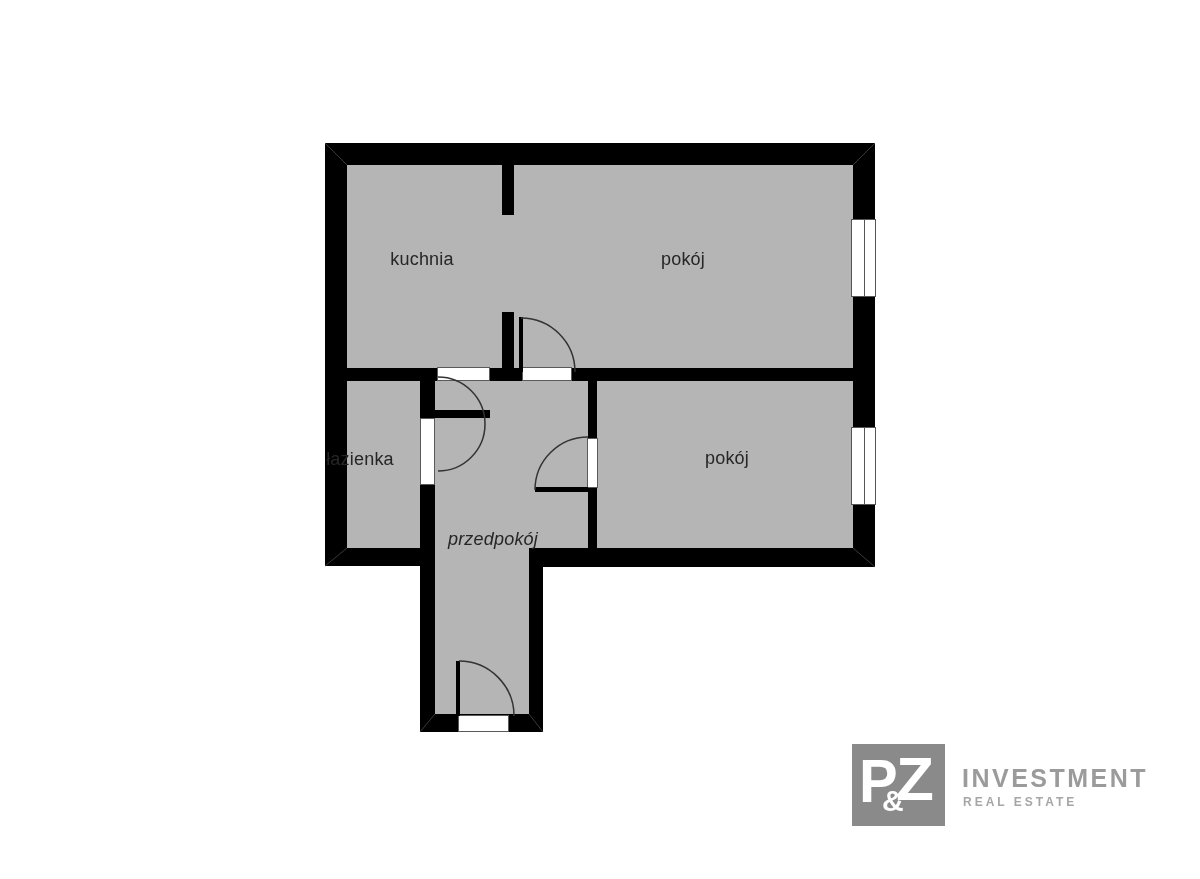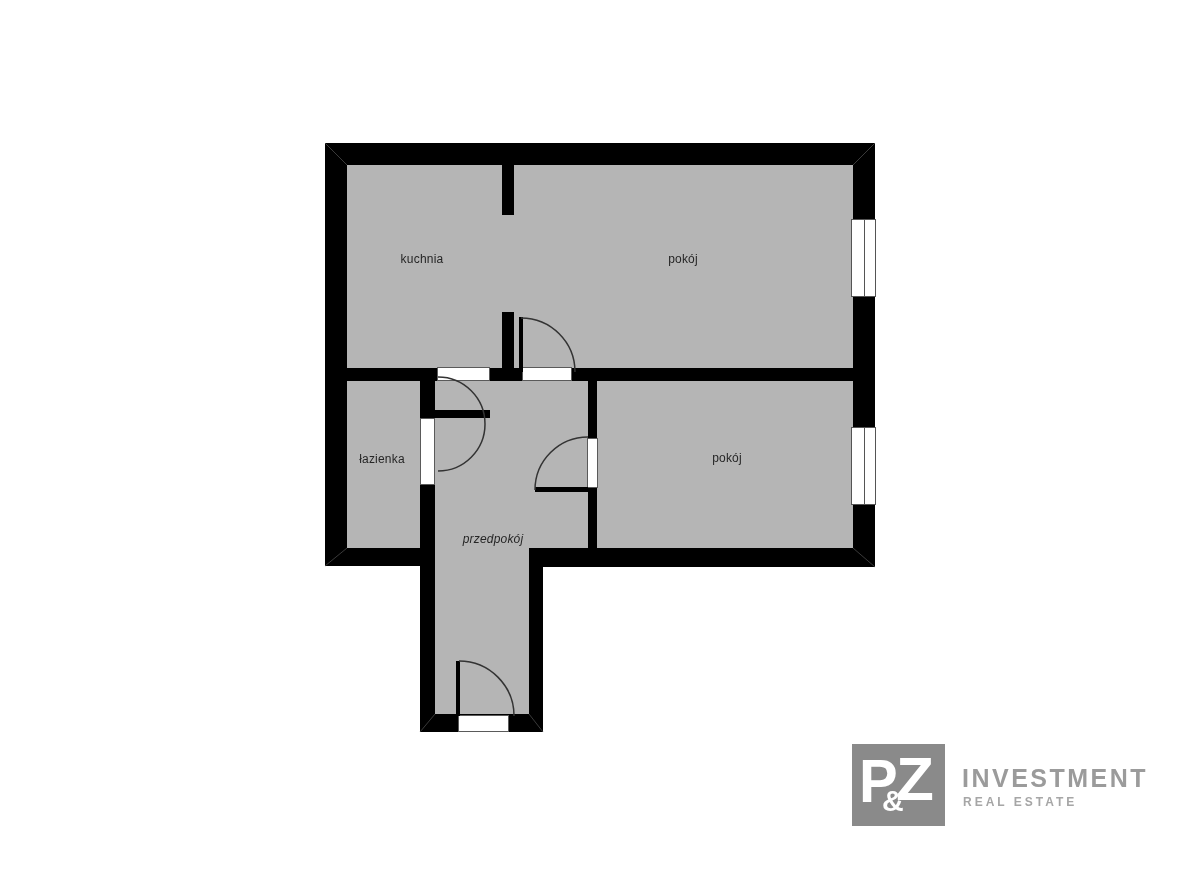--- a/index.html
+++ b/index.html
@@ -6,21 +6,21 @@
             font-family:"Liberation Sans","DejaVu Sans",sans-serif;}
   .stage{position:relative;width:1200px;height:879px;background:#fff;}
 
   
   .floor{position:absolute;background:#b5b5b5;}
   .wall{position:absolute;background:#000;}
   .threshold{position:absolute;background:#fff;border:1px solid #5a5a5a;box-sizing:border-box;}
   .window{position:absolute;background:#fff;border:1px solid #555;box-sizing:border-box;}
   .window::after{content:"";position:absolute;left:50%;top:0;bottom:0;border-left:1px solid #555;}
   .leaf{position:absolute;background:#000;}
-  .room-label{position:absolute;transform:translate(-50%,-50%);font-size:12px;color:#262626;
+  .room-label{position:absolute;transform:translate(-50%,-50%);font-size:18px;color:#262626;
               letter-spacing:0.2px;white-space:nowrap;}
   svg.arcs{position:absolute;left:0;top:0;pointer-events:none;}
 
   
   .logo-square{position:absolute;left:852px;top:744px;width:93px;height:82px;background:#8a8a8a;}
   .logo-square span{position:absolute;color:#fff;font-weight:700;line-height:1;}
   .logo-p{left:7px;top:8px;font-size:58px;transform:scaleY(1.05);}
   .logo-amp{left:30px;top:42px;font-size:30px;}
   .logo-z{left:44px;top:4px;font-size:62px;}
   .logo-name{position:absolute;left:962px;top:764px;font-size:25px;font-weight:700;
@@ -76,21 +76,21 @@
     <line x1="325" y1="143" x2="347" y2="165" stroke="#3a3a3a" stroke-width="1"></line>
     <line x1="875" y1="143" x2="853" y2="165" stroke="#3a3a3a" stroke-width="1"></line>
     <line x1="875" y1="567" x2="853" y2="548" stroke="#3a3a3a" stroke-width="1"></line>
     <line x1="325" y1="566" x2="347" y2="548" stroke="#3a3a3a" stroke-width="1"></line>
     <line x1="420" y1="732" x2="435" y2="714" stroke="#3a3a3a" stroke-width="1"></line>
     <line x1="543" y1="732" x2="529" y2="714" stroke="#3a3a3a" stroke-width="1"></line>
   </svg>
 
   <div class="room-label" style="left:422px;top:259px;">kuchnia</div>
   <div class="room-label" style="left:683px;top:259px;">pokój</div>
-  <div class="room-label" style="left:382px;top:459px;">łazienka</div>
+  <div class="room-label" style="left:360px;top:459px;">łazienka</div>
   <div class="room-label" style="left:727px;top:458px;">pokój</div>
   <div class="room-label" style="left:493px;top:539px;font-style:italic;">przedpokój</div>
 
   <div>
     <div class="logo-square">
       <span class="logo-p">P</span>
       <span class="logo-z">Z</span>
       <span class="logo-amp">&amp;</span>
     </div>
     <div class="logo-name">INVESTMENT</div>

